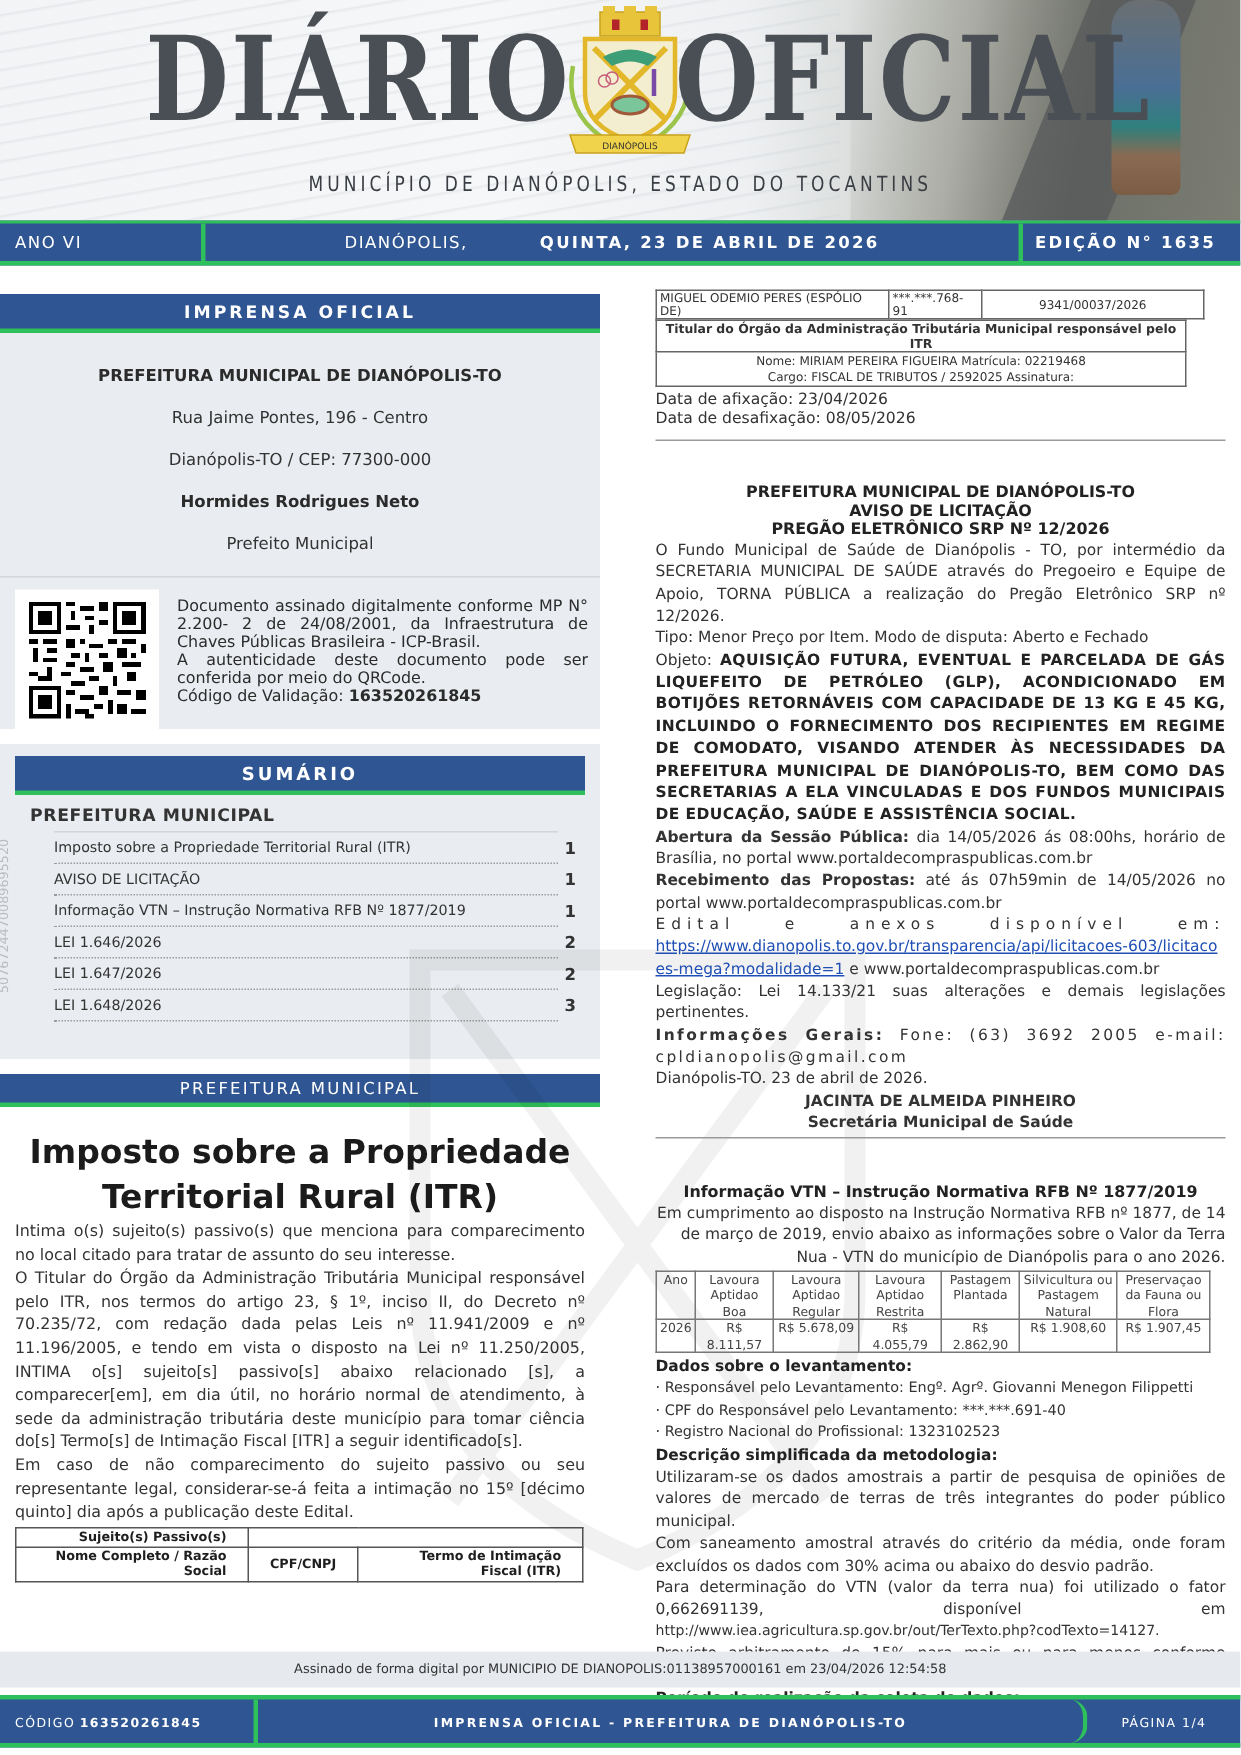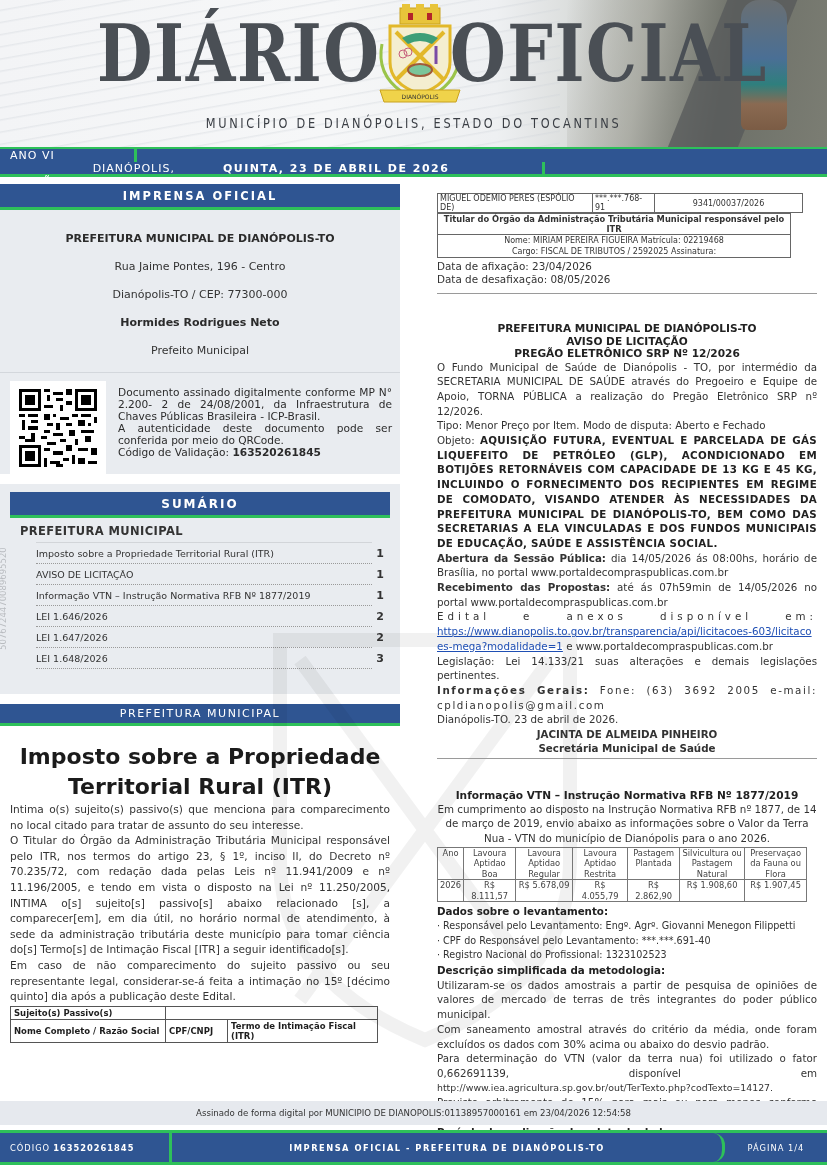--- a/index.html
+++ b/index.html
@@ -18,29 +18,29 @@
     background: linear-gradient(180deg,#6a6f72 0%, #4a6f95 45%, #2f7f7d 65%, #8a6a52 80%, #7b5c45 100%); border-radius: 18px 18px 6px 6px; }
   .title-left, .title-right { position: absolute; top: 15px; font-family: "DejaVu Serif", serif; font-weight: bold;
     font-size: 78px; color: #4a4f55; letter-spacing: 2px; transform: scaleX(0.82); transform-origin: left top; line-height: 1; }
   .title-left { left: 97px; }
   .title-right { left: 450px; }
   .crest { position: absolute; left: 372px; top: 4px; width: 96px; height: 100px; }
   .subtitle { position: absolute; left: 0; top: 115px; width: 827px; text-align: center; font-family: "DejaVu Sans Condensed","DejaVu Sans", sans-serif;
     font-size: 14px; letter-spacing: 3px; color: #3a3e44; transform: scaleX(0.9); }
 
   .topbar { position: absolute; left: 0; top: 147px; width: 827px; height: 30px; background: #2f5592;
-    border-top: 2px solid #2ec05a; border-bottom: 3px solid #2ec05a; display: flex; flex-direction: column; }
+    border-top: 2px solid #2ec05a; border-bottom: 3px solid #2ec05a; display: flex; }
   .topbar .cell { height: 100%; display: flex; align-items: center; color: #fff; font-size: 11px; letter-spacing: 1px; }
   .topbar .c1 { width: 137px; padding-left: 10px; border-right: 3px solid #2ec05a; }
   .topbar .c2 { width: 545px; justify-content: center; border-right: 3px solid #2ec05a; gap: 44px; }
   .topbar .c3 { flex: 1; padding-left: 8px; font-weight: bold; letter-spacing: 1.5px; }
   .topbar b { font-weight: bold; letter-spacing: 1.5px; margin-left: 4px; }
 
   
-  .leftcol { position: absolute; left: 0; top: 184px; width: 400px; }
+  .leftcol { position: absolute; left: 0; top: 196px; width: 400px; }
   .panel { background: #e9ecf0; }
   .bar-head { height: 26px; background: #2f5592; border-bottom: 3px solid #2ec05a; color: #fff; font-weight: bold;
     text-align: center; font-size: 11.5px; letter-spacing: 2px; line-height: 24px; }
   .imprensa { height: 290px; }
   .imprensa .info { text-align: center; padding-top: 22px; font-size: 11px; color: #333; }
   .imprensa .info div { margin-bottom: 15px; }
   .imprensa .info .bold { font-weight: bold; color: #2b2b2b; }
   .imprensa .sep { border-top: 1px solid #d3d7dc; margin: 0; }
   .qr-row { display: flex; padding: 8px 8px 0 10px; }
   .qr { width: 96px; height: 94px; background: #fff; padding: 8px; }
@@ -59,21 +59,21 @@
 
   .pm-bar { margin-top: 10px; height: 22px; background: #2f5592; border-bottom: 3px solid #2ec05a; color: #fff; text-align: center;
     font-size: 11px; letter-spacing: 1.5px; line-height: 20px; }
 
   .itr { padding: 0 10px 0 10px; }
   .itr h1 { text-align: center; font-size: 22px; line-height: 30px; margin-top: 16px; color: #1b1b1b; }
   .itr .deleg { text-align: center; font-weight: bold; font-size: 10.5px; line-height: 14px; margin-top: 18px; color: #222; }
   .itr .deleg .big { font-size: 11.4px; }
   .itr p { font-size: 10.6px; line-height: 15.6px; text-align: justify; color: #333; }
   .itr-table { border-collapse: collapse; margin-top: 1px; font-size: 8.5px; }
-  .itr-table td { border: 1px solid #555; text-align: left; font-weight: bold; padding: 1px 3px; height: 13px; }
+  .itr-table td { border: 1px solid #555; text-align: right; font-weight: bold; padding: 1px 14px; height: 13px; }
 
   
   .rightcol { position: absolute; left: 437px; top: 193px; width: 380px; font-size: 10.2px; color: #333; }
   .rc-table { border-collapse: collapse; font-size: 8px; width: 366px; }
   .rc-table td { border: 1px solid #666; padding: 0 2px; height: 13px; }
   .rc-table .hd { font-weight: bold; text-align: center; font-size: 8.3px; }
   .rc-table .ctr { text-align: center; line-height: 11px; }
   .dates { font-size: 10.4px; line-height: 13px; margin-top: 2px; }
   .hr { border-top: 1px solid #9a9a9a; margin-top: 7px; width: 380px; }
 
@@ -287,21 +287,21 @@
     <p>Legislação: Lei 14.133/21 suas alterações e demais legislações pertinentes.</p>
     <p style="letter-spacing:1.6px"><b>Informações Gerais:</b> <span>Fone: (63) 3692 2005 e-mail: cpldianopolis@gmail.com</span></p>
     <p>Dianópolis-TO. 23 de abril de 2026.</p>
     <div class="sig">JACINTA DE ALMEIDA PINHEIRO</div>
     <div class="sig">Secretária Municipal de Saúde</div>
     <div class="hr" style="margin-top:3px"></div>
   </div>
 
   <div class="vtn">
     <div class="center-b">Informação VTN – Instrução Normativa RFB Nº 1877/2019</div>
-    <p style="text-align:center">Em cumprimento ao disposto na Instrução Normativa RFB nº 1877, de 14 de março de 2019, envio abaixo as informações sobre o Valor da Terra Nua - VTN do município de Dianópolis para o ano 2026.</p>
+    <p style="text-align:right">Em cumprimento ao disposto na Instrução Normativa RFB nº 1877, de 14 de março de 2019, envio abaixo as informações sobre o Valor da Terra Nua - VTN do município de Dianópolis para o ano 2026.</p>
     <table class="vtn-table">
       <tbody>
           <tr>
         <td style="width:22px">Ano</td>
         <td style="width:52px">Lavoura Aptidao Boa</td>
         <td style="width:57px">Lavoura Aptidao Regular</td>
         <td style="width:55px">Lavoura Aptidao Restrita</td>
         <td style="width:52px">Pastagem Plantada</td>
         <td style="width:65px">Silvicultura ou Pastagem Natural</td>
         <td style="width:62px">Preservaçao da Fauna ou Flora</td>

